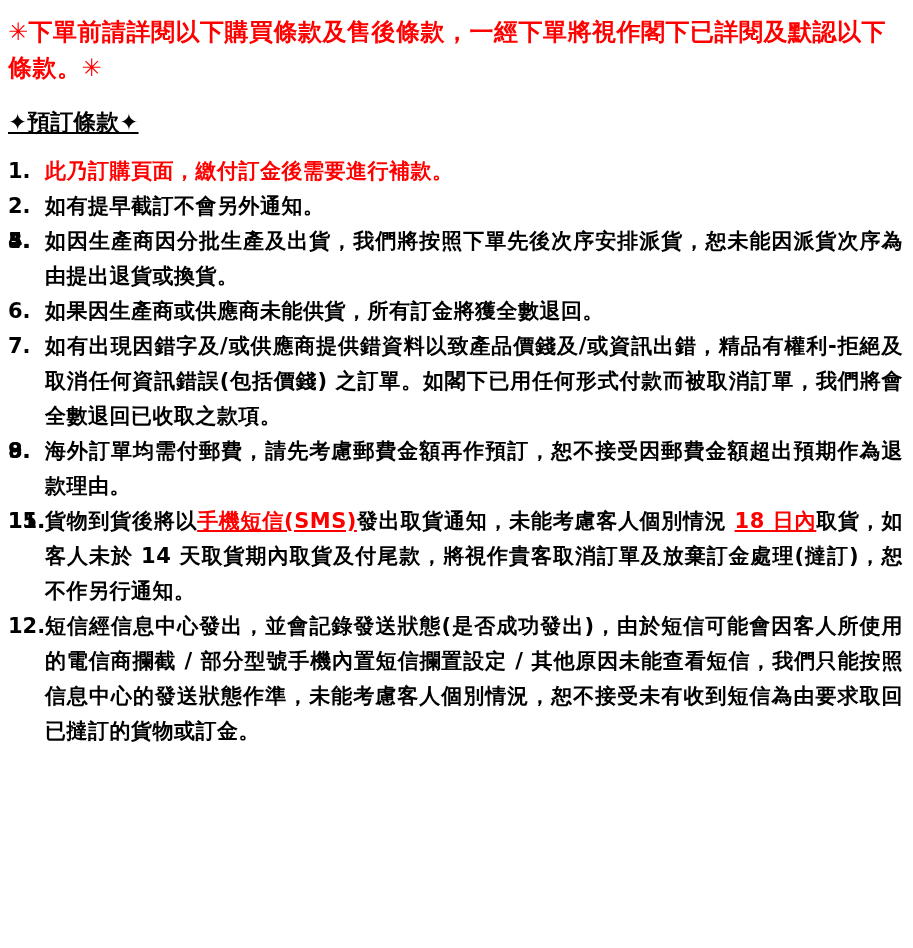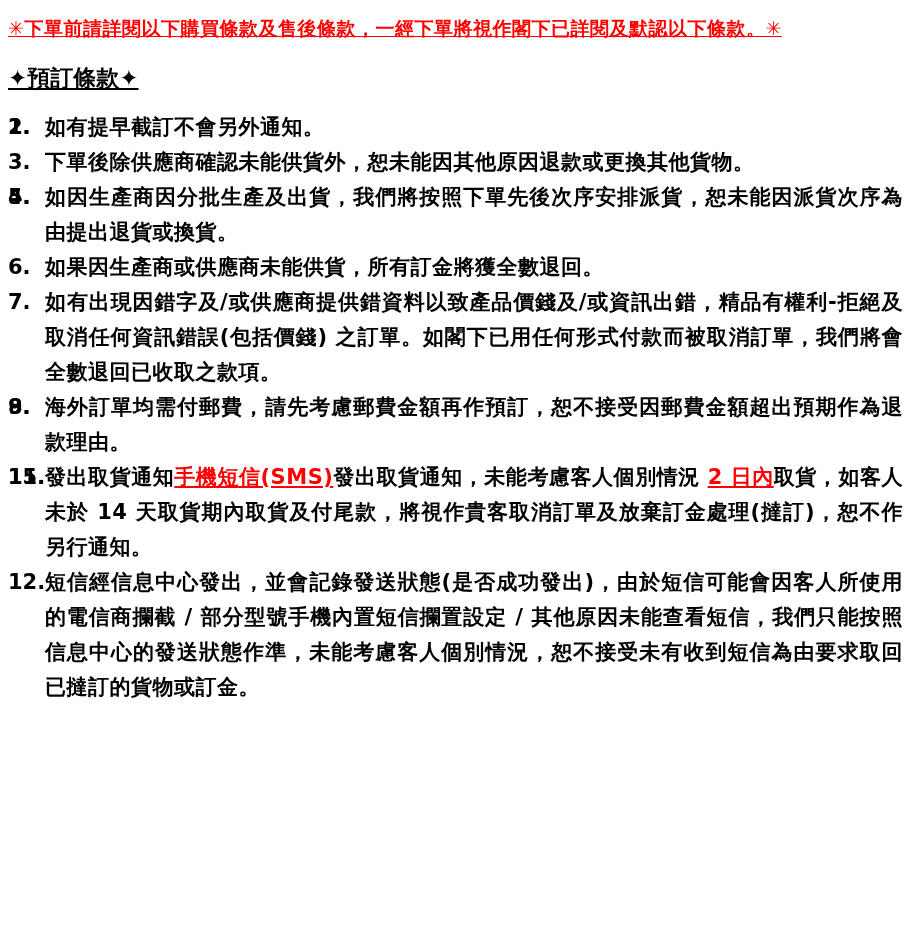--- a/index.html
+++ b/index.html
@@ -17,23 +17,22 @@
     height: 948px;
     box-sizing: border-box;
     padding: 10px 10px 0 8px;
     overflow: hidden;
     font-family: "DejaVu Sans", "Liberation Sans", sans-serif;
     font-weight: bold;
     color: var(--black);
   }
   .notice {
     color: var(--red);
-    font-size: 19px;
-    line-height: 28px;
-    text-decoration: underline;
+    font-size: 24px;
+    line-height: 36px;
     margin: 4px 0 20px 0;
     letter-spacing: 0.5px;
   }
   .section-title {
     font-size: 23px;
     line-height: 32px;
     margin: 4px 0 16px 0;
   }
   .section-title .underlined {
     text-decoration: underline;
@@ -71,27 +70,27 @@
 
 <div class="page">
 
   <p class="notice">✳下單前請詳閱以下購買條款及售後條款，一經下單將視作閣下已詳閱及默認以下條款。✳</p>
 
   <h2 class="section-title">
     <span class="underlined">✦預訂條款✦</span>
   </h2>
 
   <ol class="terms">
-      <li><span class="num">1.</span></li>
+      <li><span class="num">1.</span><span class="red">此乃訂購頁面，繳付訂金後需要進行補款。</span></li>
       <li><span class="num">2.</span><span>如有提早截訂不會另外通知。</span></li>
-      <li><span class="num">3.</span><span>下單後除供應商確認未能供貨外，恕未能因其他原因退款或更換其他貨物。</span></li>
+      <li><span class="num">3.</span></li>
       <li><span class="num">4.</span></li>
       <li><span class="num">5.</span><span>如因生產商因分批生產及出貨，我們將按照下單先後次序安排派貨，恕未能因派貨次序為由提出退貨或換貨。</span></li>
       <li><span class="num">6.</span><span>如果因生產商或供應商未能供貨，所有訂金將獲全數退回。</span></li>
       <li><span class="num">7.</span><span>如有出現因錯字及/或供應商提供錯資料以致產品價錢及/或資訊出錯，精品有權利-拒絕及取消任何資訊錯誤(包括價錢) 之訂單。如閣下已用任何形式付款而被取消訂單，我們將會全數退回已收取之款項。</span></li>
       <li><span class="num">8.</span></li>
       <li><span class="num">9.</span><span>海外訂單均需付郵費，請先考慮郵費金額再作預訂，恕不接受因郵費金額超出預期作為退款理由。</span></li>
       <li><span class="num">15.</span></li>
-      <li><span class="num">11.</span><span>發出取貨通知</span><span class="red-underline">手機短信(SMS)</span><span>發出取貨通知，未能考慮客人個別情況 </span><span class="red-underline">2 日內</span><span>取貨，如客人未於 14 天取貨期內取貨及付尾款，將視作貴客取消訂單及放棄訂金處理(撻訂)，恕不作另行通知。</span></li>
+      <li><span class="num">11.</span><span>貨物到貨後將以</span><span class="red-underline">手機短信(SMS)</span><span>發出取貨通知，未能考慮客人個別情況 </span><span class="red-underline">18 日內</span><span>取貨，如客人未於 14 天取貨期內取貨及付尾款，將視作貴客取消訂單及放棄訂金處理(撻訂)，恕不作另行通知。</span></li>
       <li><span class="num">12.</span><span>短信經信息中心發出，並會記錄發送狀態(是否成功發出)，由於短信可能會因客人所使用的電信商攔截 / 部分型號手機內置短信攔置設定 / 其他原因未能查看短信，我們只能按照信息中心的發送狀態作準，未能考慮客人個別情況，恕不接受未有收到短信為由要求取回已撻訂的貨物或訂金。</span></li>
     </ol>
 
 </div>
 
 </body></html>

